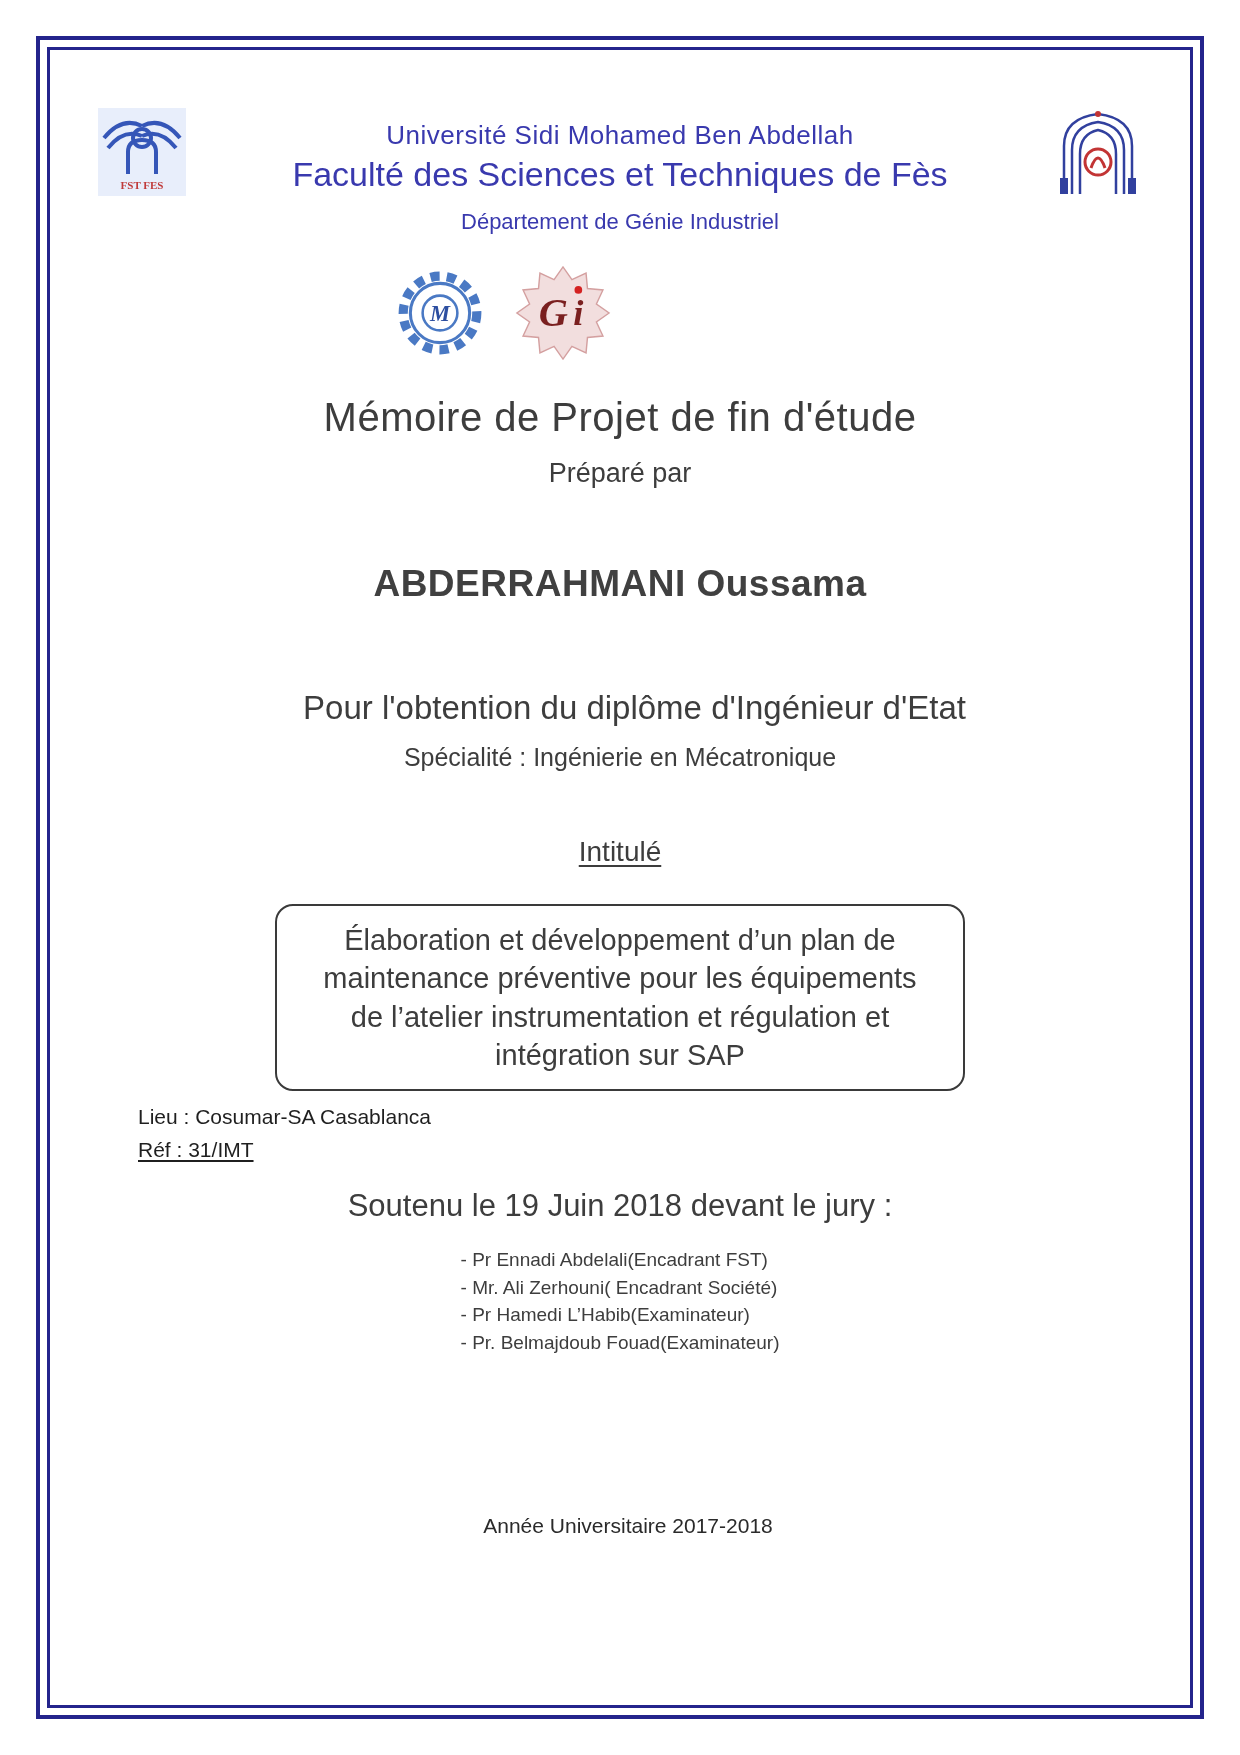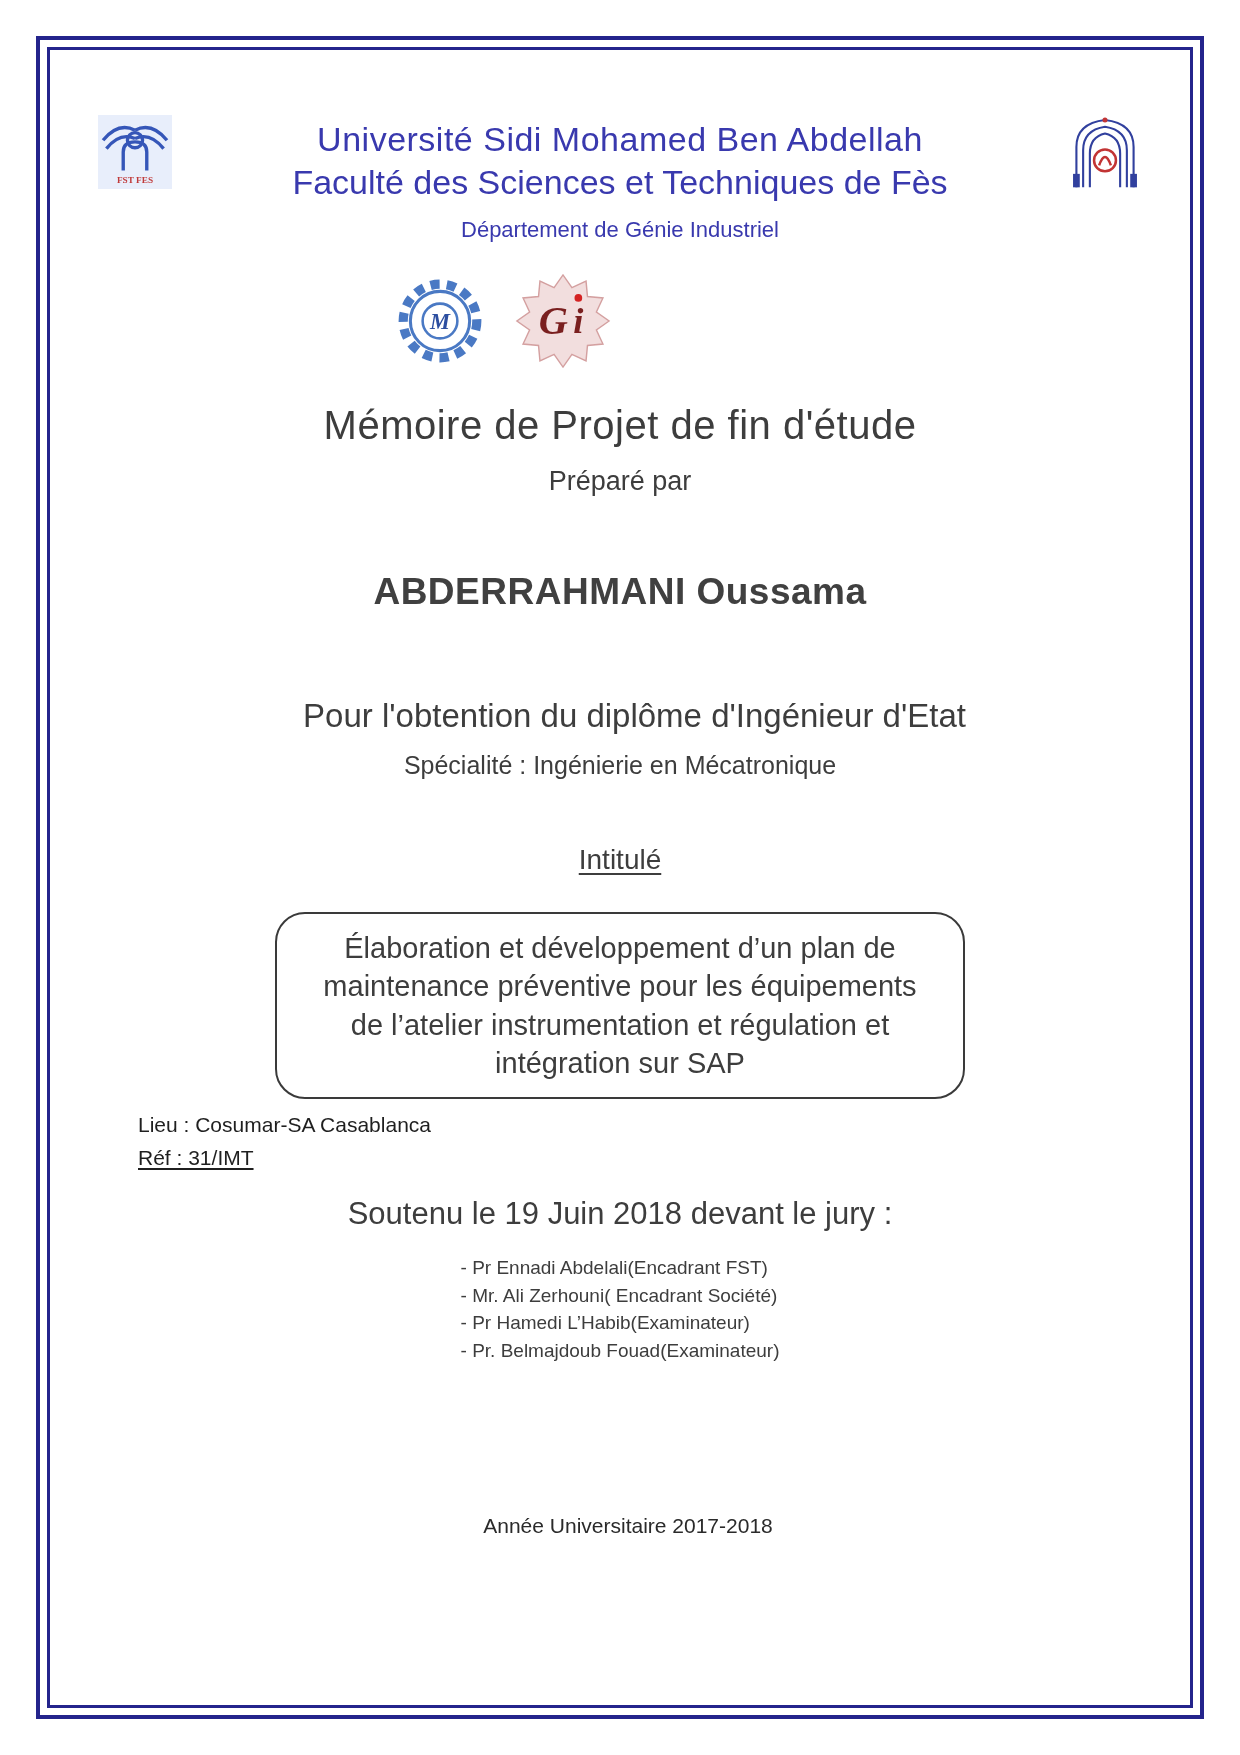--- a/index.html
+++ b/index.html
@@ -34,29 +34,29 @@
     align-items: center;
     padding: 58px 48px 0 48px;
   }
 
   
   .header-row {
     display: flex;
     width: 100%;
     align-items: flex-start;
   }
-  .logo-box { width: 74px; height: 88px; flex: 0 0 auto; }
+  .logo-box { width: 88px; height: 88px; flex: 0 0 auto; }
   .logo-box svg { width: 100%; height: 100%; display: block; }
   .header-text {
     flex: 1;
     text-align: center;
     color: #3939AE;
     padding-top: 12px;
   }
-  .univ { font-size: 34px; letter-spacing: 0.5px; }
+  .univ { font-size: 26px; letter-spacing: 0.5px; }
   .fac  { font-size: 34px; margin-top: 4px; }
   .dept { font-size: 22px; margin-top: 15px; }
 
   
   .mid-logos {
     display: flex;
     align-items: center;
     gap: 24px;
     margin-top: 30px;
     position: relative;
@@ -71,21 +71,21 @@
   .prepared   { margin-top: 18px;  font-size: 27px; color: #3D3D3D; }
   .author     { margin-top: 74px;  font-size: 37px; font-weight: bold; color: #404040; letter-spacing: 0.5px; }
   .degree     { margin-top: 84px;  font-size: 33px; color: #3D3D3D; margin-left: 29px; }
   .specialty  { margin-top: 16px;  font-size: 25px; color: #3D3D3D; }
   .intitule   { margin-top: 64px;  font-size: 28px; color: #3D3D3D; text-decoration: underline; text-underline-offset: 4px; }
 
   .title-box {
     margin-top: 36px;
     width: 690px;
     border: 2px solid #3a3a3a;
-    border-radius: 30px;
+    border-radius: 18px;
     padding: 15px 28px;
     font-size: 29px;
     color: #3D3D3D;
     text-align: center;
     line-height: 1.32;
   }
 
   .loc-block {
     align-self: flex-start;
     margin-left: 40px;

